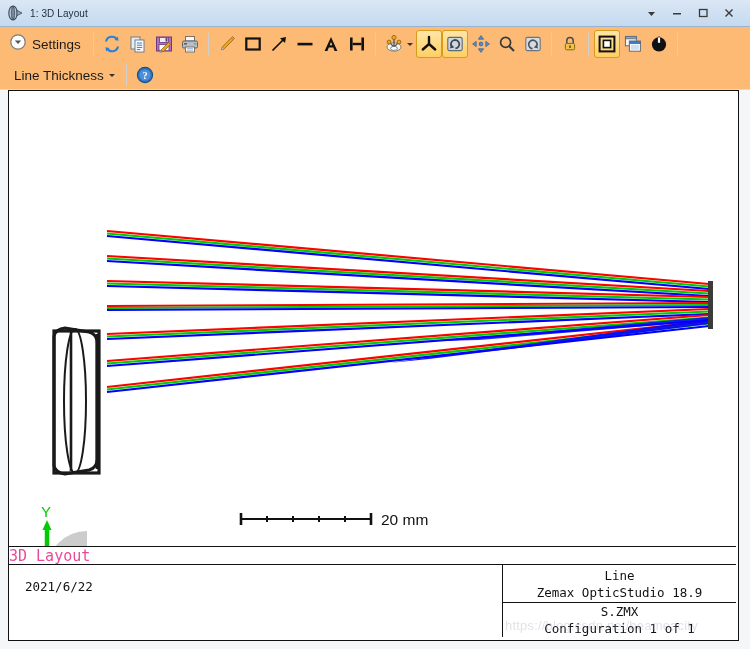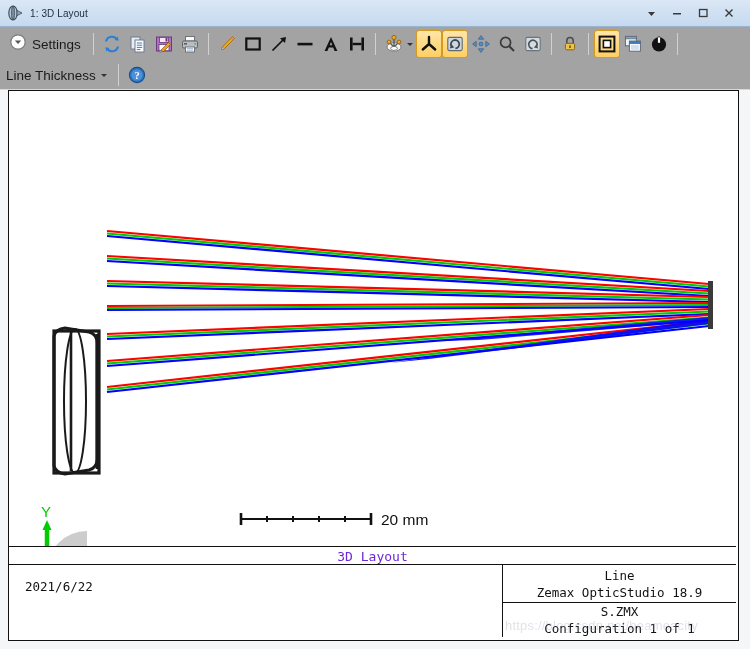--- a/index.html
+++ b/index.html
@@ -42,26 +42,26 @@
     width: 26px; height: 20px;
     display: flex; align-items: center; justify-content: center;
     color: #3a3a3a;
     font-size: 12px;
   }
 
   
   .toolbar {
     position: absolute; left: 0;
     width: 750px;
-    background: #a3a3a3;
+    background: #fdba74;
     display: flex; align-items: center;
     box-sizing: border-box;
   }
   #toolbar1 { top: 27px; height: 34px; padding-left: 6px; }
-  #toolbar2 { top: 61px; height: 29px; padding-left: 0;
+  #toolbar2 { top: 61px; height: 29px; padding-left: 8px;
               border-bottom: 1px solid #d9d9d9; }
 
   .tbtn {
     height: 28px; min-width: 26px;
     display: flex; align-items: center; justify-content: center;
     padding: 0 2px;
     border: 1px solid transparent;
     border-radius: 3px;
     box-sizing: border-box;
     position: relative;
@@ -116,22 +116,21 @@
 
   
   .foot {
     position: absolute; left: 0; top: 455px;
     width: 727px; height: 92px;
     box-sizing: border-box;
     font-family: "DejaVu Sans Mono", monospace;
   }
   .foot-title {
     height: 19px; line-height: 19px;
-    text-align: center;
-    font-size: 13px; color: #6d28d9;
+    font-size: 15px; color: #ec4899;
     border-top: 1.6px solid #111;
     border-bottom: 1.6px solid #111;
     box-sizing: border-box;
   }
   .foot-body { display: flex; height: 72px; }
   .foot-left {
     width: 494px; box-sizing: border-box;
     border-right: 1.6px solid #111;
     padding: 14px 0 0 16px;
     font-size: 12.5px; color: #111;

